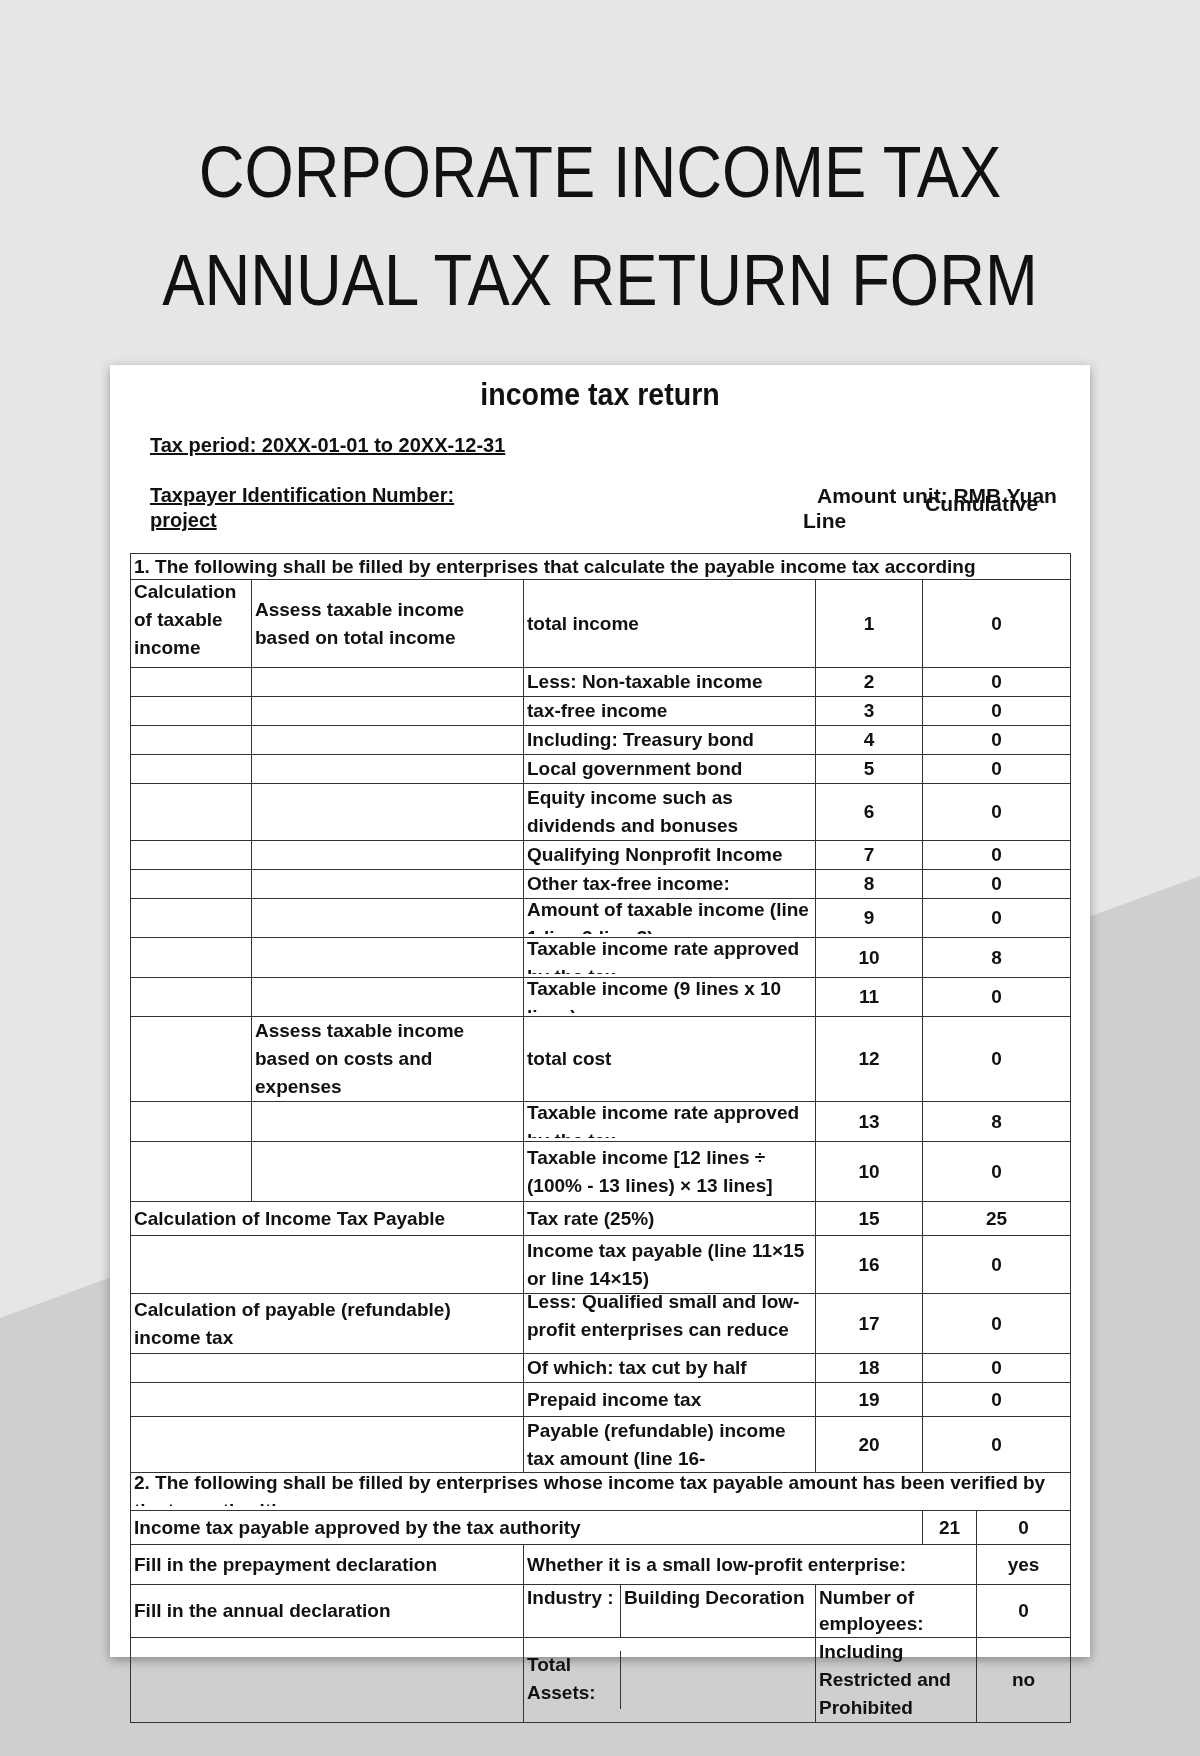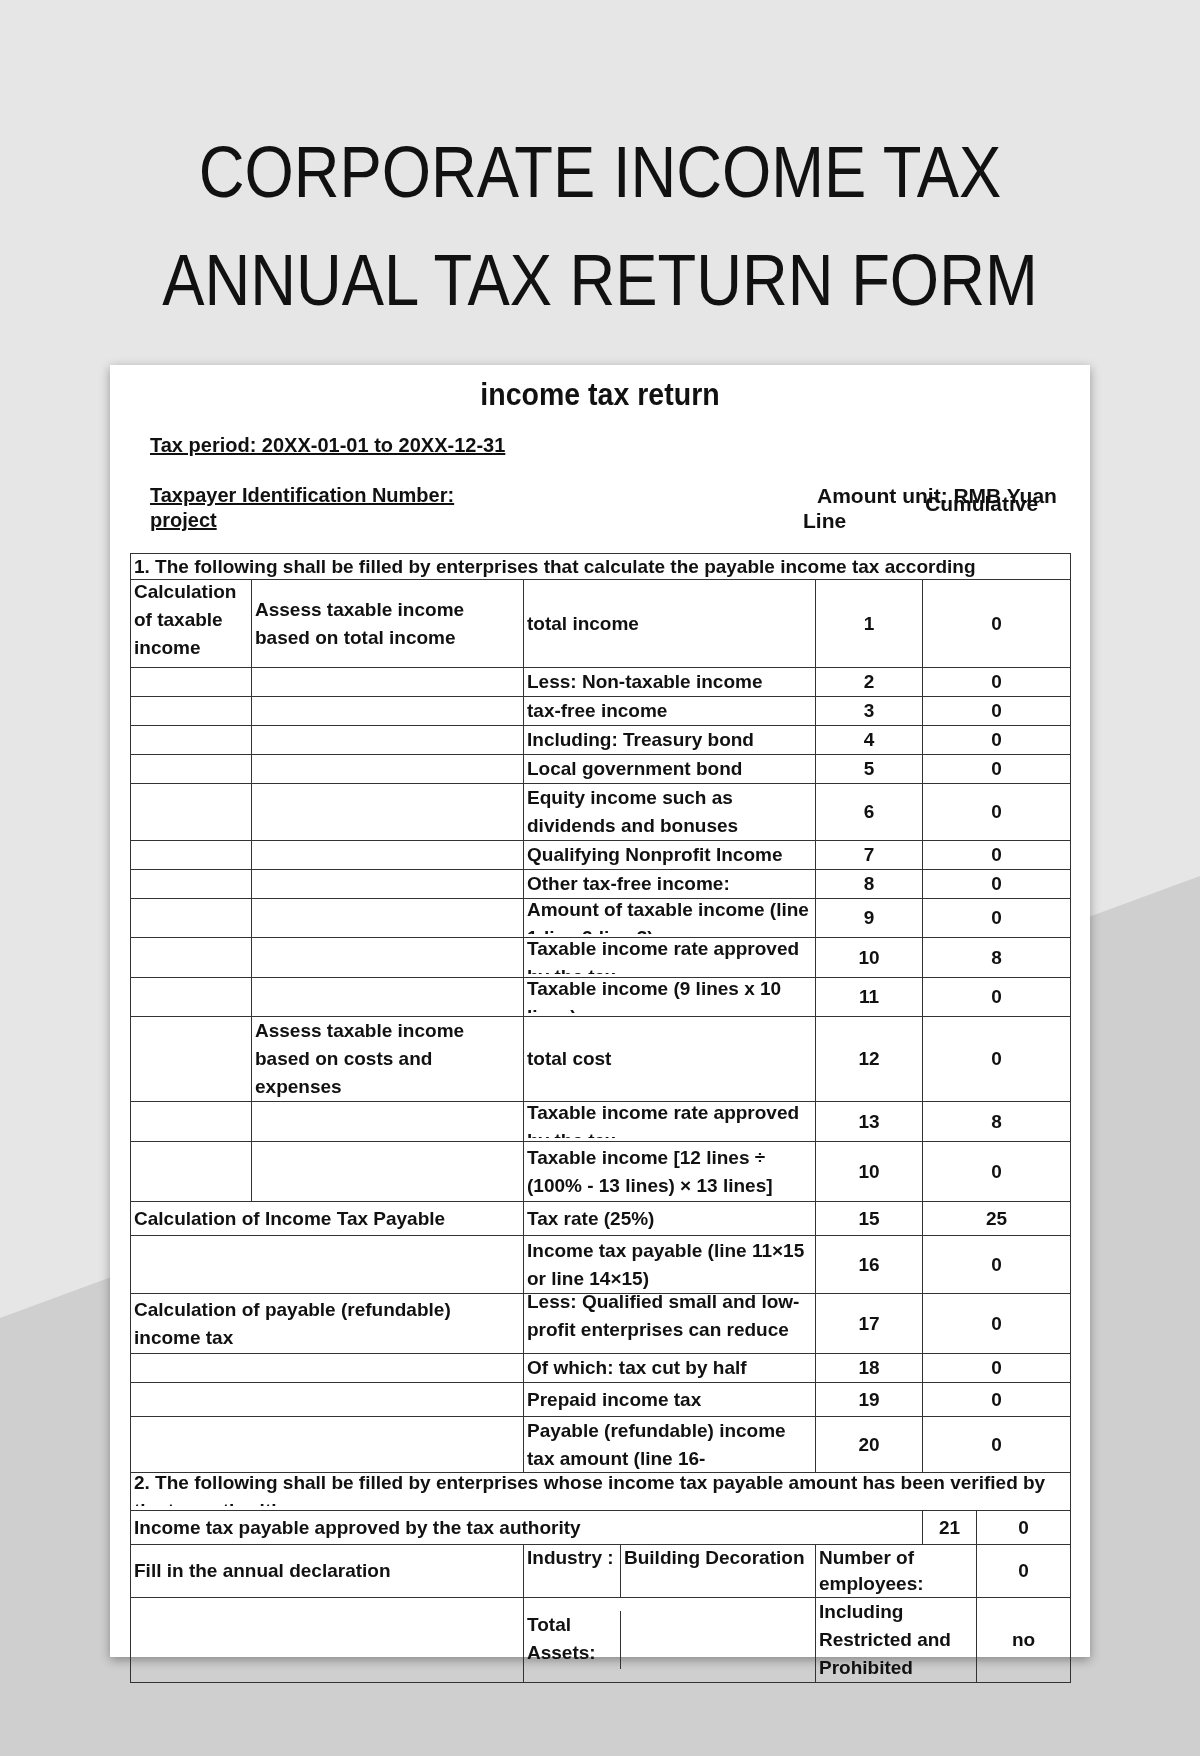--- a/index.html
+++ b/index.html
@@ -223,20 +223,25 @@
     <tr style="height:38px">
       <td colspan="6" style="border-bottom:1.5px solid #333">
             <div style="height:37px;overflow:hidden;line-height:28px;margin-top:-8px">2. The following shall be filled by enterprises whose income tax payable amount has been verified by the tax authorities</div>
           </td>
     </tr>
     <tr style="height:34px">
       <td colspan="4">Income tax payable approved by the tax authority</td>
       <td class="c" style="width:30px">21</td>
       <td class="c">0</td>
     </tr>
+    <tr style="height:40px">
+      <td colspan="2">Fill in the prepayment declaration</td>
+      <td colspan="3" style="white-space:nowrap">Whether it is a small low-profit enterprise:</td>
+      <td class="c">yes</td>
+    </tr>
     <tr style="height:52px">
       <td colspan="2">Fill in the annual declaration</td>
       <td style="padding:0">
         <div style="display:flex;height:52px">
           <div style="width:90px;border-right:1.5px solid #333;line-height:26px;padding:0 3px;overflow:hidden">Industry :</div>
           <div style="flex:1;line-height:26px;padding:0 3px">Building Decoration</div>
         </div>
       </td>
       <td colspan="2" style="line-height:26px">Number of employees:</td>
       <td class="c">0</td>

